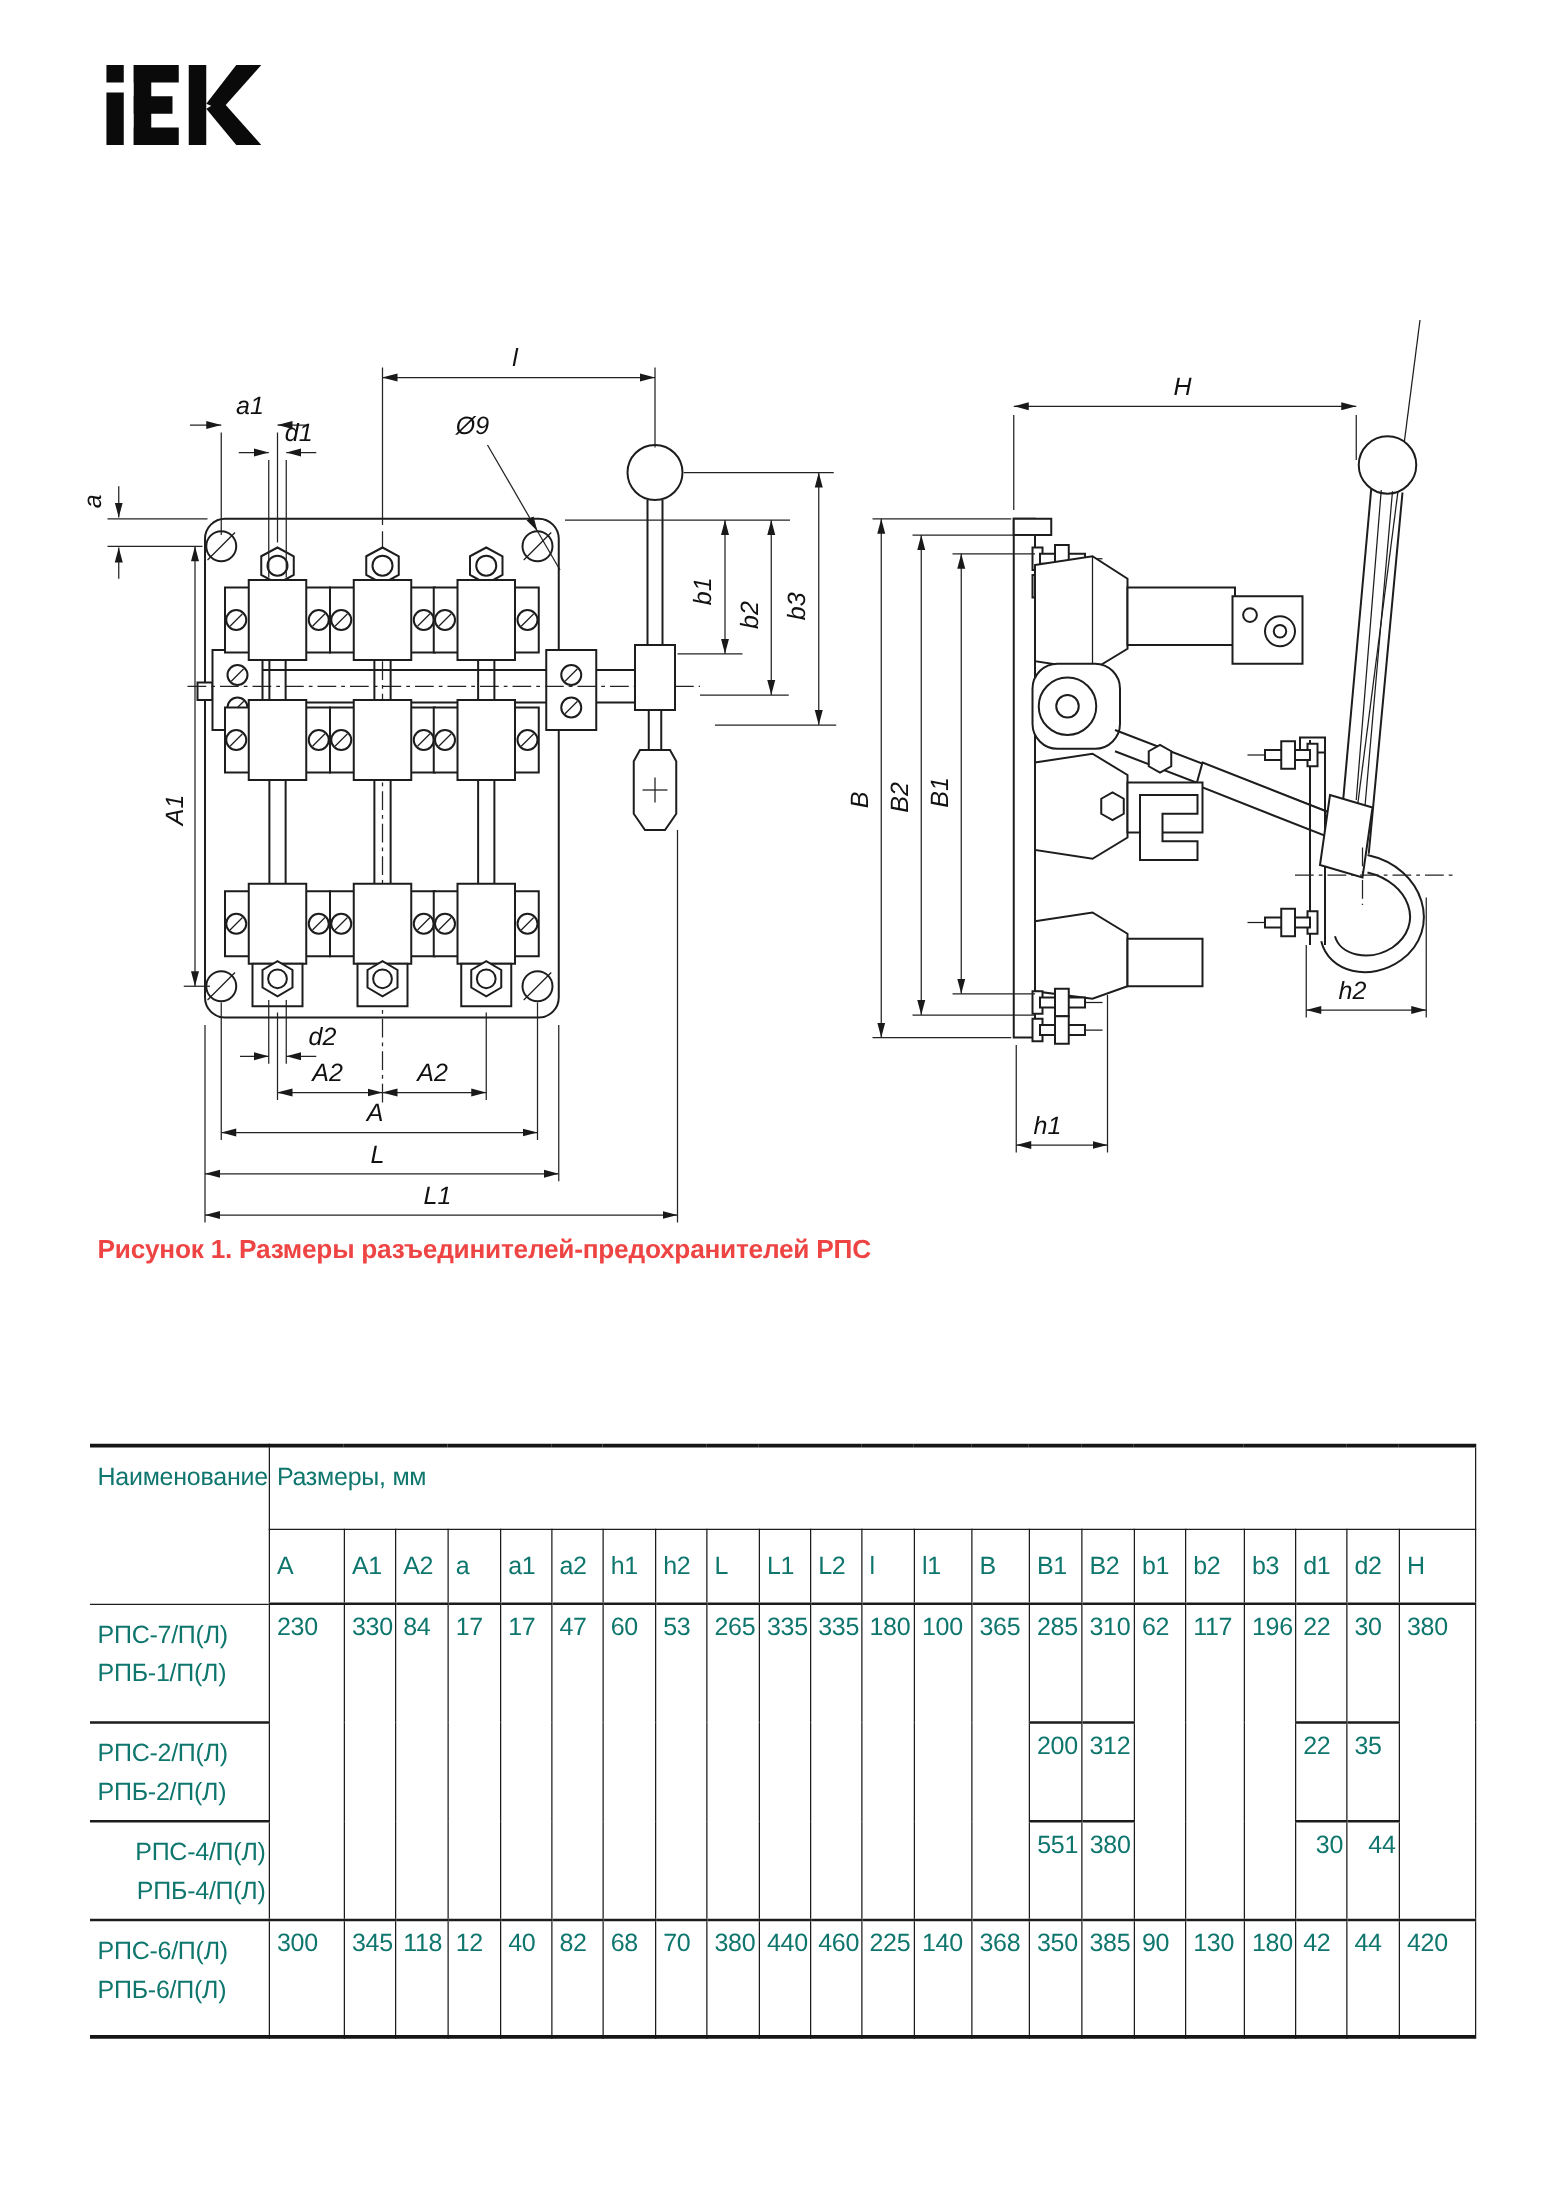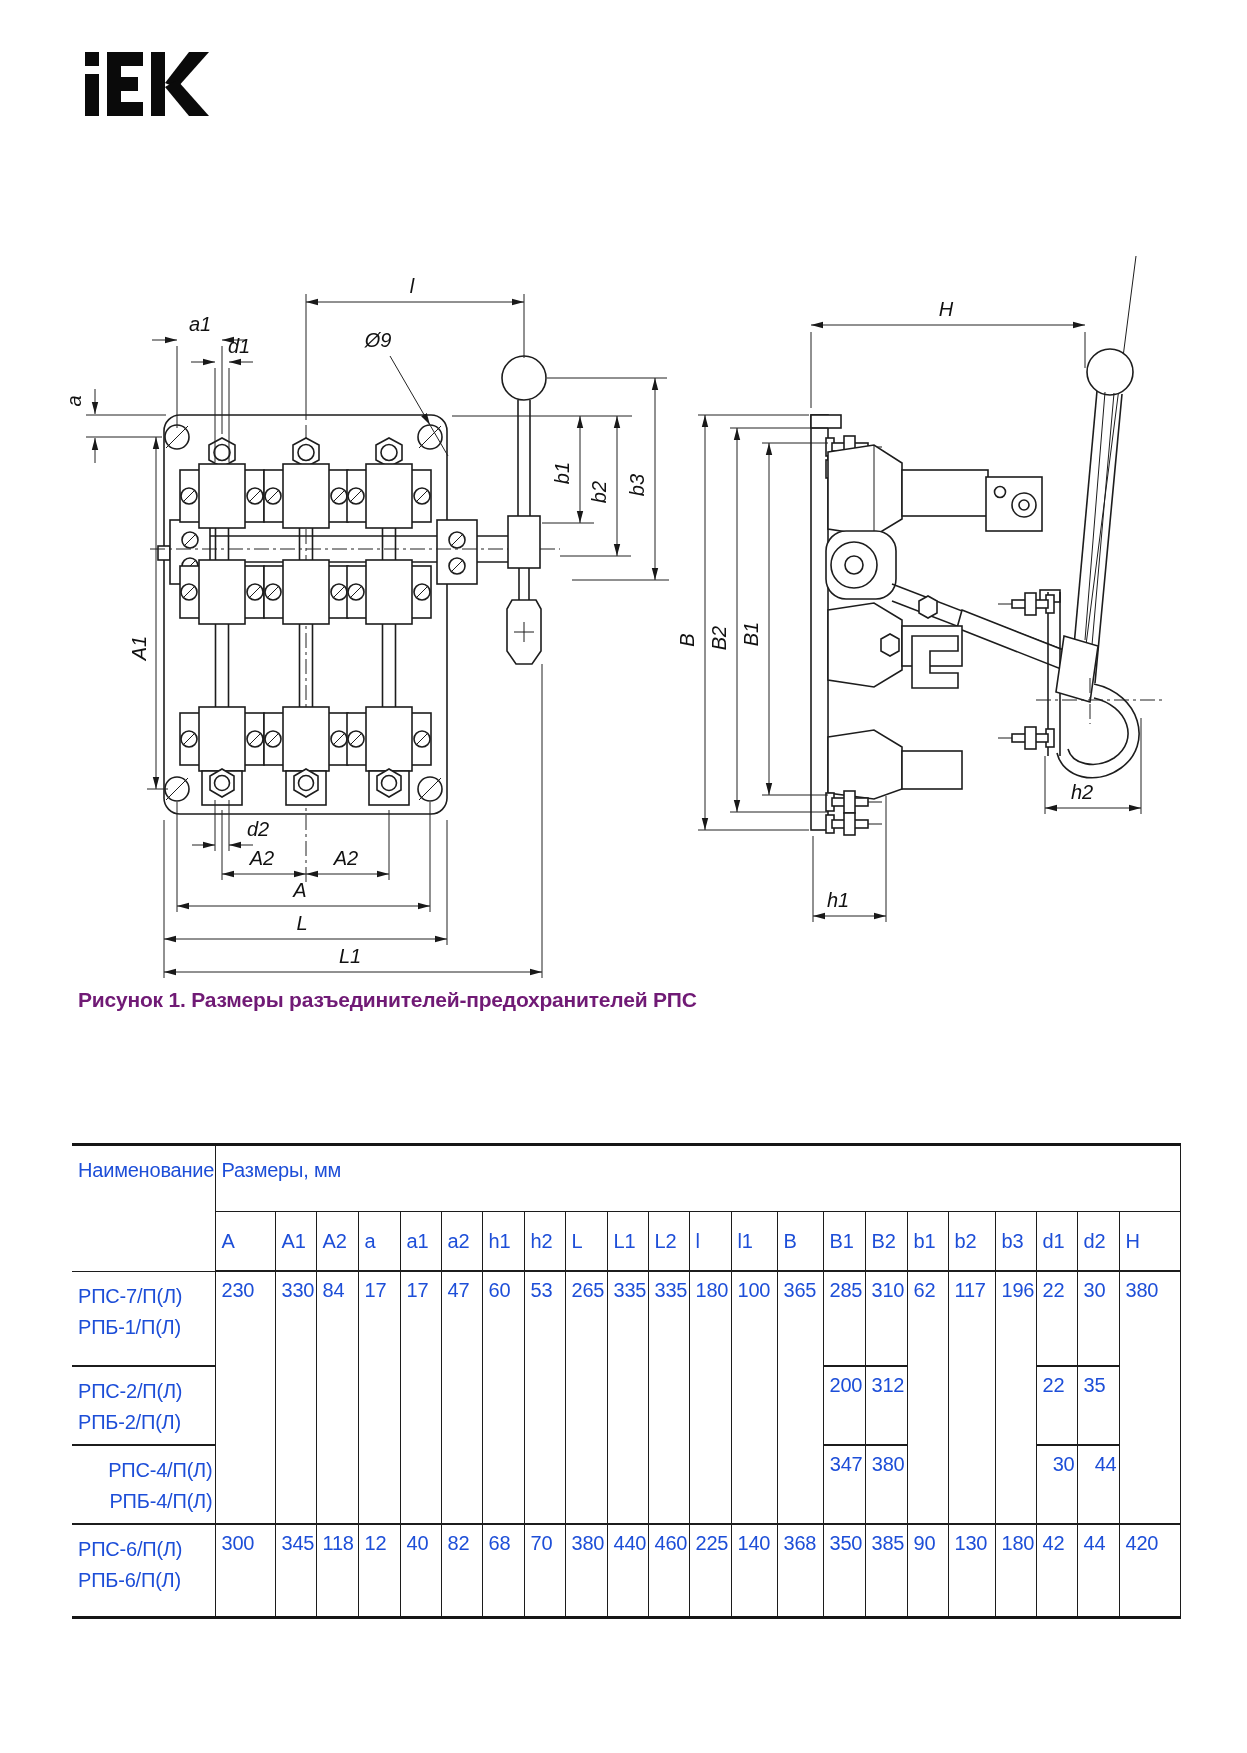--- a/index.html
+++ b/index.html
@@ -1,38 +1,38 @@
 <!DOCTYPE html>
 <html><head>
 <meta charset="utf-8">
 <style>
   html,body{margin:0;padding:0;background:#e8e8e8;}
   .page{position:relative;width:1247px;height:1753px;background:#ffffff;margin:0 auto;
         font-family:"Liberation Sans",sans-serif;color:#111;overflow:hidden;}
   .logo{position:absolute;left:85px;top:52px;}
   .caption{position:absolute;left:78px;top:988px;font-size:21px;font-weight:600;
-           letter-spacing:-0.2px;color:#701a75;}
+           letter-spacing:-0.2px;color:#ef4444;}
   .drawing{position:absolute;left:0;top:230px;}
 
   
   .o{stroke:#1d1d1d;stroke-width:1.6;fill:#fff;}
   .on{stroke:#1d1d1d;stroke-width:1.6;fill:none;}
   .thin{stroke:#1d1d1d;stroke-width:1;fill:none;}
   .dim{stroke:#232323;stroke-width:1;fill:none;}
   .dd{stroke:#232323;stroke-width:1;fill:none;stroke-dasharray:15 4 3 4;}
   text.dl{font-family:"Liberation Sans",sans-serif;font-style:italic;font-size:20px;
           fill:#111;text-anchor:middle;}
   .ah{fill:#191919;stroke:none;}
 
   
   .tblwrap{position:absolute;left:72px;top:1143px;}
   table.dim-table{border-collapse:collapse;table-layout:fixed;width:1108px;
       border-top:3px solid #161616;border-bottom:3px solid #161616;
-      font-family:"Liberation Sans",sans-serif;font-size:20px;color:#1d4ed8;
-      letter-spacing:-0.2px;}
+      font-family:"Liberation Sans",sans-serif;font-size:20px;color:#0f766e;
+      letter-spacing:-0.2px;margin-top:12px;}
   .dim-table th,.dim-table td{border:1.5px solid #1c1c1c;text-align:left;
       vertical-align:top;padding:7px 2px 0 6px;font-weight:400;white-space:nowrap;
       overflow:hidden;}
   .dim-table th.namehead{border-left:0;vertical-align:top;padding-top:13px;height:52px;}
   .dim-table th.dims{height:52px;vertical-align:top;padding-top:13px;}
   .dim-table tr.letters th{height:58px;vertical-align:middle;padding-top:0;
       border-bottom:2.5px solid #1c1c1c;}
   .dim-table td.name{border-left:0;line-height:1.55;padding-top:9px;}
   .dim-table tr.sep td{border-top:2.5px solid #1c1c1c;}
   .dim-table tr.r0 td{height:84px;}
@@ -418,21 +418,21 @@
             <td>200</td>
             <td>312</td>
             <td>22</td>
             <td>35</td>
           </tr>
           <tr class="r2 sep">
             <td class="name">
               <div>РПС-4/П(Л)</div>
               <div>РПБ-4/П(Л)</div>
             </td>
-            <td>347</td>
+            <td>551</td>
             <td>380</td>
             <td>30</td>
             <td>44</td>
           </tr>
           <tr class="r3 sep">
             <td class="name">
               <div>РПС-6/П(Л)</div>
               <div>РПБ-6/П(Л)</div>
             </td>
             <td>300</td>

